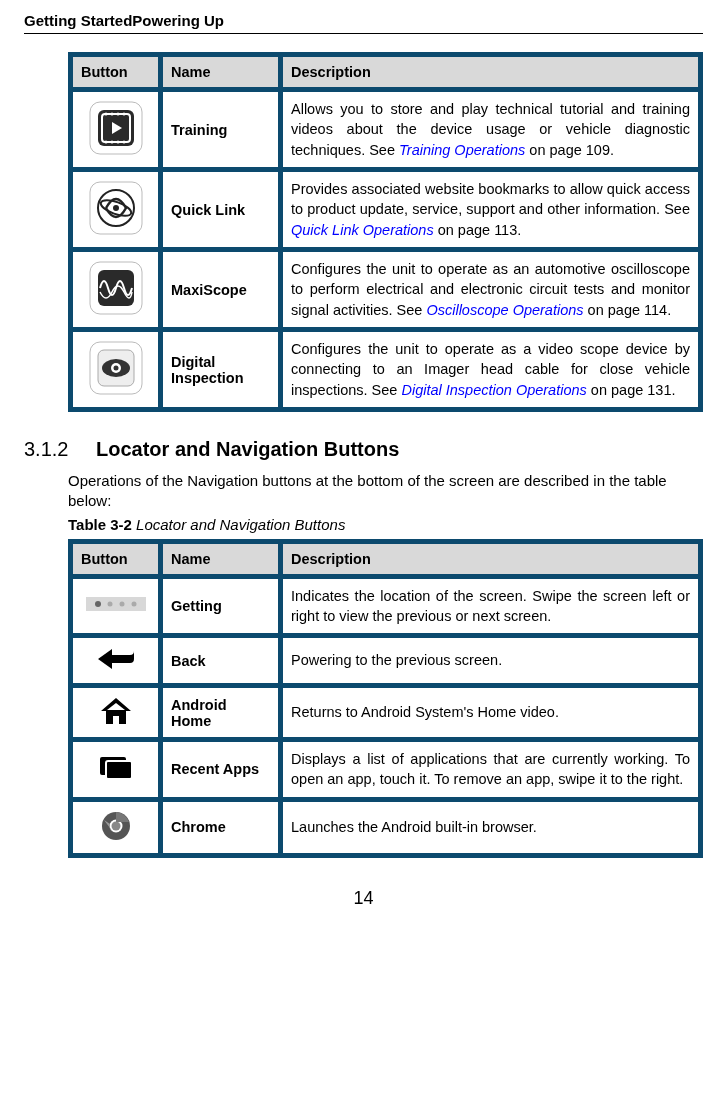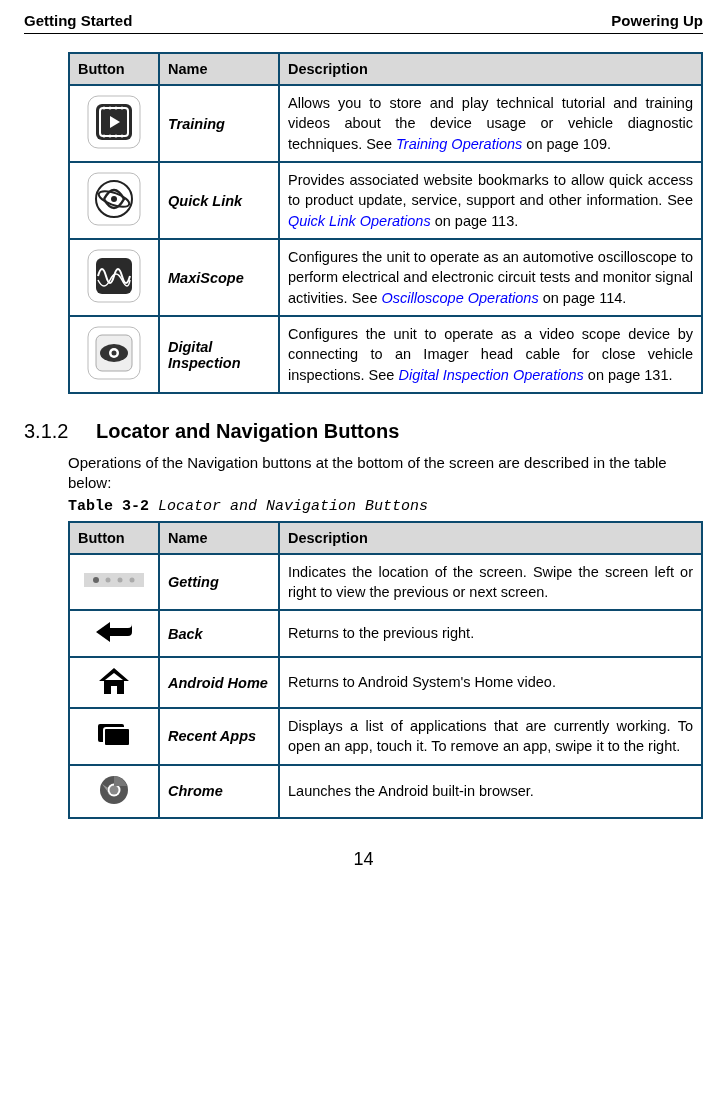--- a/index.html
+++ b/index.html
@@ -6,56 +6,55 @@
   body {
     margin: 0;
     font-family: Arial, Helvetica, sans-serif;
     background: #fff;
     color: #000;
     width: 727px;
     padding: 12px 24px 20px 24px;
   }
   .header {
     display: flex;
-    justify-content: space-between;
+    justify-content: flex-start;
     font-weight: bold;
     font-size: 15px;
     padding-bottom: 4px;
     border-bottom: 1.5px solid #000;
     margin-bottom: 18px;
   }
   .content {
     padding-left: 44px;
     padding-right: 0;
   }
   table {
     border-collapse: collapse;
     width: 100%;
     margin-bottom: 26px;
   }
   th, td {
-    border: 2px solid #0c4a6e;
+    border: 5px solid #0c4a6e;
     padding: 7px 8px;
     vertical-align: middle;
     font-size: 14.5px;
     text-align: left;
   }
   th {
     background: #d9d9d9;
     font-weight: bold;
   }
   td.button-cell {
     width: 90px;
     text-align: center;
     padding: 8px 4px;
   }
   td.name-cell {
     width: 120px;
     font-weight: bold;
-    font-style: italic;
   }
   td.desc-cell {
     text-align: justify;
     line-height: 1.4;
   }
   .link { color: #0000ff; font-style: italic; }
   .section-row {
     display: flex;
     align-items: baseline;
     margin-bottom: 10px;
@@ -71,21 +70,20 @@
     font-weight: bold;
   }
   .para {
     font-size: 15px;
     line-height: 1.35;
     margin-bottom: 4px;
   }
   .table-caption {
     font-size: 15px;
     margin-bottom: 6px;
-    font-family: Liberation Mono, monospace;
   }
   .table-caption .bold { font-weight: bold; }
   .table-caption .ital { font-style: italic; }
   .page-num {
     text-align: center;
     font-size: 18px;
     margin-top: 30px;
   }
   .icon-box {
     display: inline-flex;
@@ -215,21 +213,21 @@
   </tr>
   <tr>
     <td class="button-cell">
       <span class="icon-box">
         <svg width="40" height="26" viewBox="0 0 40 26">
           <path d="M 2 13 L 16 3 L 16 9 L 34 9 Q 38 9 38 5 L 38 13 Q 38 17 34 17 L 16 17 L 16 23 Z" fill="#000"></path>
         </svg>
       </span>
     </td>
     <td class="name-cell">Back</td>
-    <td class="desc-cell">Returns to the previous right.</td>
+    <td class="desc-cell">Powering to the previous screen.</td>
   </tr>
   <tr>
     <td class="button-cell">
       <span class="icon-box">
         <svg width="34" height="30" viewBox="0 0 34 30">
           <polygon points="17,2 2,15 7,15 7,28 14,28 14,20 20,20 20,28 27,28 27,15 32,15" fill="#000"></polygon>
           <polygon points="17,7 8,14 26,14" fill="#fff"></polygon>
         </svg>
       </span>
     </td>

